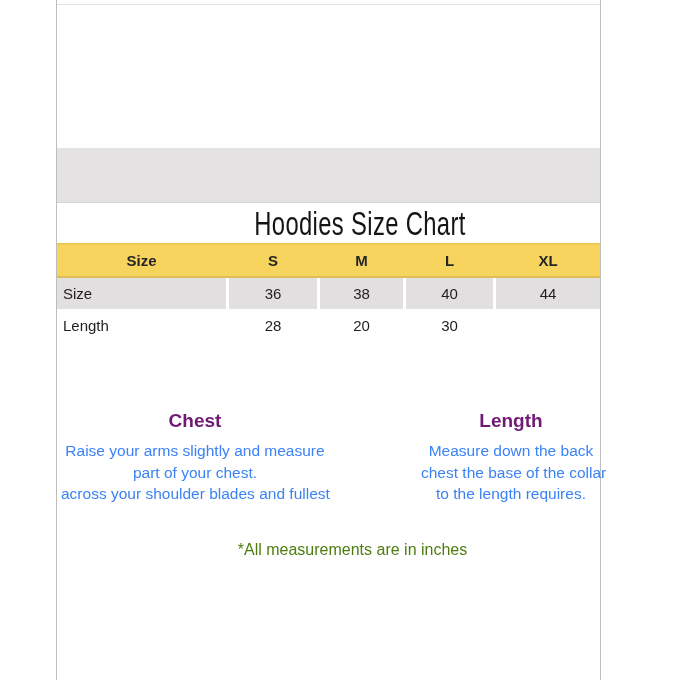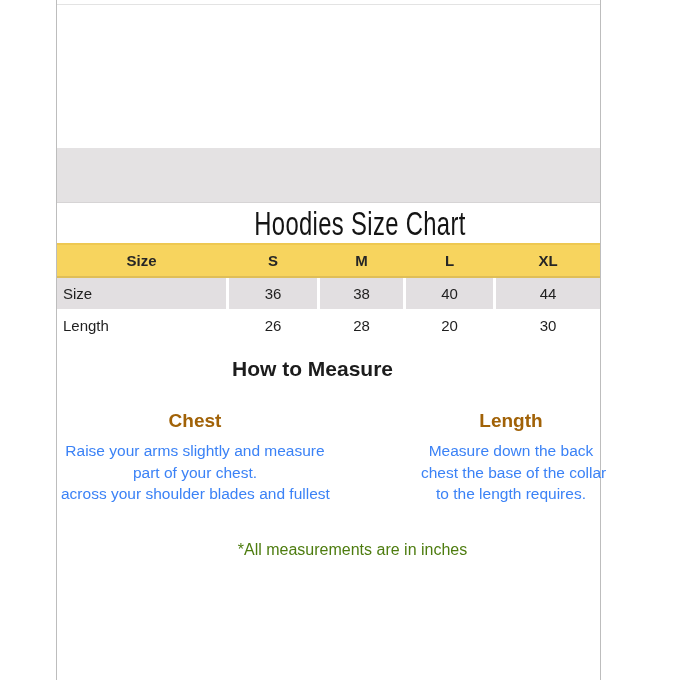--- a/index.html
+++ b/index.html
@@ -52,21 +52,21 @@
   .htm-heading-wrap {
     position:absolute; left:0; top:357px; width:543px; text-align:center;
   }
   .htm-heading {
     display:inline-block; font-size:21px; font-weight:700; color:#1c1c1c;
     transform:translateX(-16px);
   }
   .measure-col { position:absolute; top:408px; text-align:center; }
   .col-chest  { left:4px;  width:268px; }
   .col-length { left:364px; width:180px; }
-  .col-heading { font-size:19px; font-weight:700; color:#a16207; line-height:26px; }
+  .col-heading { font-size:19px; font-weight:700; color:#701a75; line-height:26px; }
   .col-lines { margin-top:6px; }
   .col-line { font-size:15.5px; line-height:21.5px; color:#3b82f6; white-space:nowrap; }
   .footnote-wrap {
     position:absolute; left:0; top:541px; width:543px; text-align:center;
   }
   .footnote {
     display:inline-block; font-size:16px; color:#4d7c0f;
     transform:translateX(24px);
   }
 </style>
@@ -96,31 +96,27 @@
     <div class="trow row-width">
       <div class="cell label">Size</div>
       <div class="cell">36</div>
       <div class="cell">38</div>
       <div class="cell">40</div>
       <div class="cell">44</div>
     </div>
 
     <div class="trow row-length">
       <div class="cell label">Length</div>
-      <div class="cell">26</div>
       <div class="cell">28</div>
       <div class="cell">20</div>
       <div class="cell">30</div>
     </div>
 
   </div>
 
-  <div class="htm-heading-wrap">
-    <span class="htm-heading">How to Measure</span>
-  </div>
 
   <div class="measure-col col-chest">
     <div class="col-heading">Chest</div>
     <div class="col-lines">
       <div class="col-line">Raise your arms slightly and measure</div>
       <div class="col-line">part of your chest.</div>
       <div class="col-line">across your shoulder blades and fullest</div>
     </div>
   </div>
 

